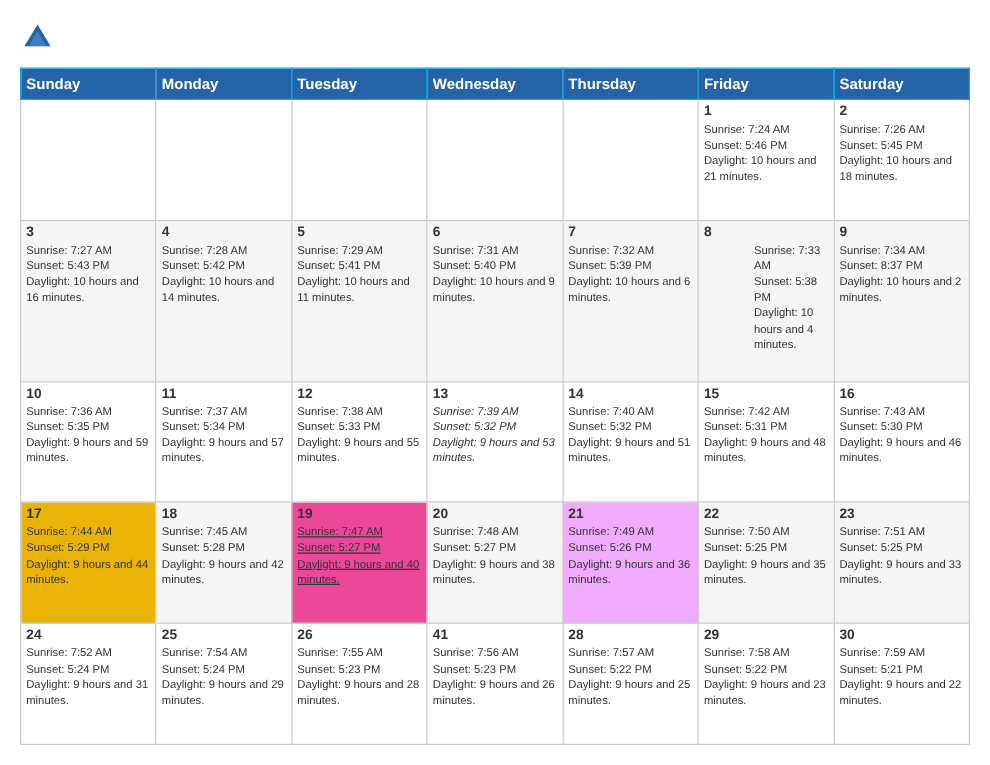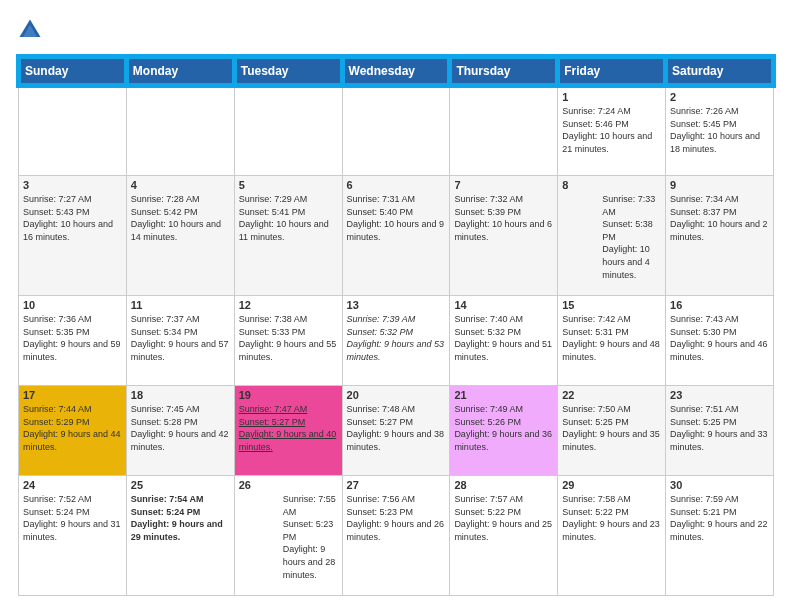--- a/index.html
+++ b/index.html
@@ -53,21 +53,21 @@
       width: 100%;
       table-layout: fixed;
     }
     .calendar th {
       background-color: #2563a8;
       color: #fff;
       font-size: 12px;
       font-weight: bold;
       padding: 5px 4px;
       text-align: left;
-      border: 5px solid #0ea5e9;
+      border: 1px solid #0ea5e9;
     }
     .calendar td {
       border: 1px solid #ccc;
       vertical-align: top;
       padding: 3px 4px;
       font-size: 9.5px;
       color: #333;
       background: #fff;
       height: 82px;
     }
@@ -280,32 +280,32 @@
         </tr>
         <tr>
           <td>
             <span class="day-num">24</span>
             <div class="day-info" style="white-space: pre-line;">Sunrise: 7:52 AM
 Sunset: 5:24 PM
 Daylight: 9 hours and 31 minutes.</div>
           </td>
           <td>
             <span class="day-num">25</span>
-            <div class="day-info" style="white-space: pre-line; font-weight: bold;">Sunrise: 7:54 AM
+            <div class="day-info" style="white-space: pre-line;">Sunrise: 7:54 AM
 Sunset: 5:24 PM
 Daylight: 9 hours and 29 minutes.</div>
           </td>
           <td>
             <span class="day-num">26</span>
-            <div class="day-info" style="white-space: pre-line; margin-left: 44px;">Sunrise: 7:55 AM
+            <div class="day-info" style="white-space: pre-line;">Sunrise: 7:55 AM
 Sunset: 5:23 PM
 Daylight: 9 hours and 28 minutes.</div>
           </td>
           <td>
-            <span class="day-num">27</span>
+            <span class="day-num">41</span>
             <div class="day-info" style="white-space: pre-line;">Sunrise: 7:56 AM
 Sunset: 5:23 PM
 Daylight: 9 hours and 26 minutes.</div>
           </td>
           <td>
             <span class="day-num">28</span>
             <div class="day-info" style="white-space: pre-line;">Sunrise: 7:57 AM
 Sunset: 5:22 PM
 Daylight: 9 hours and 25 minutes.</div>
           </td>

